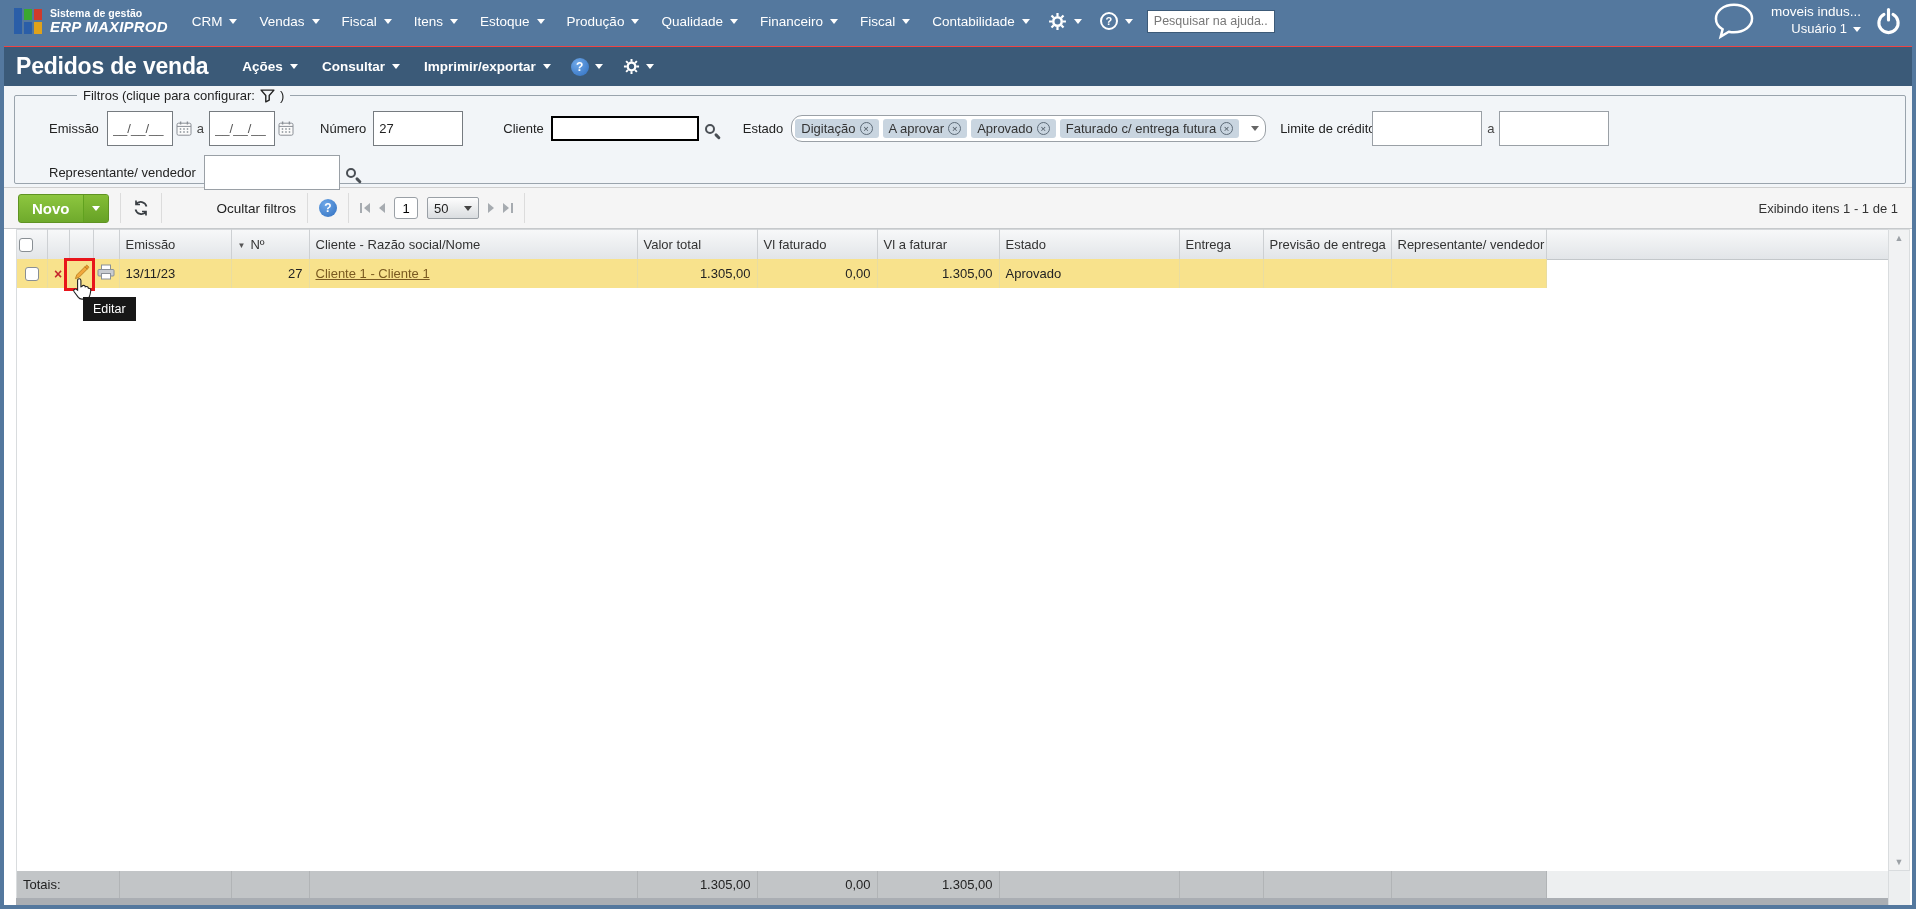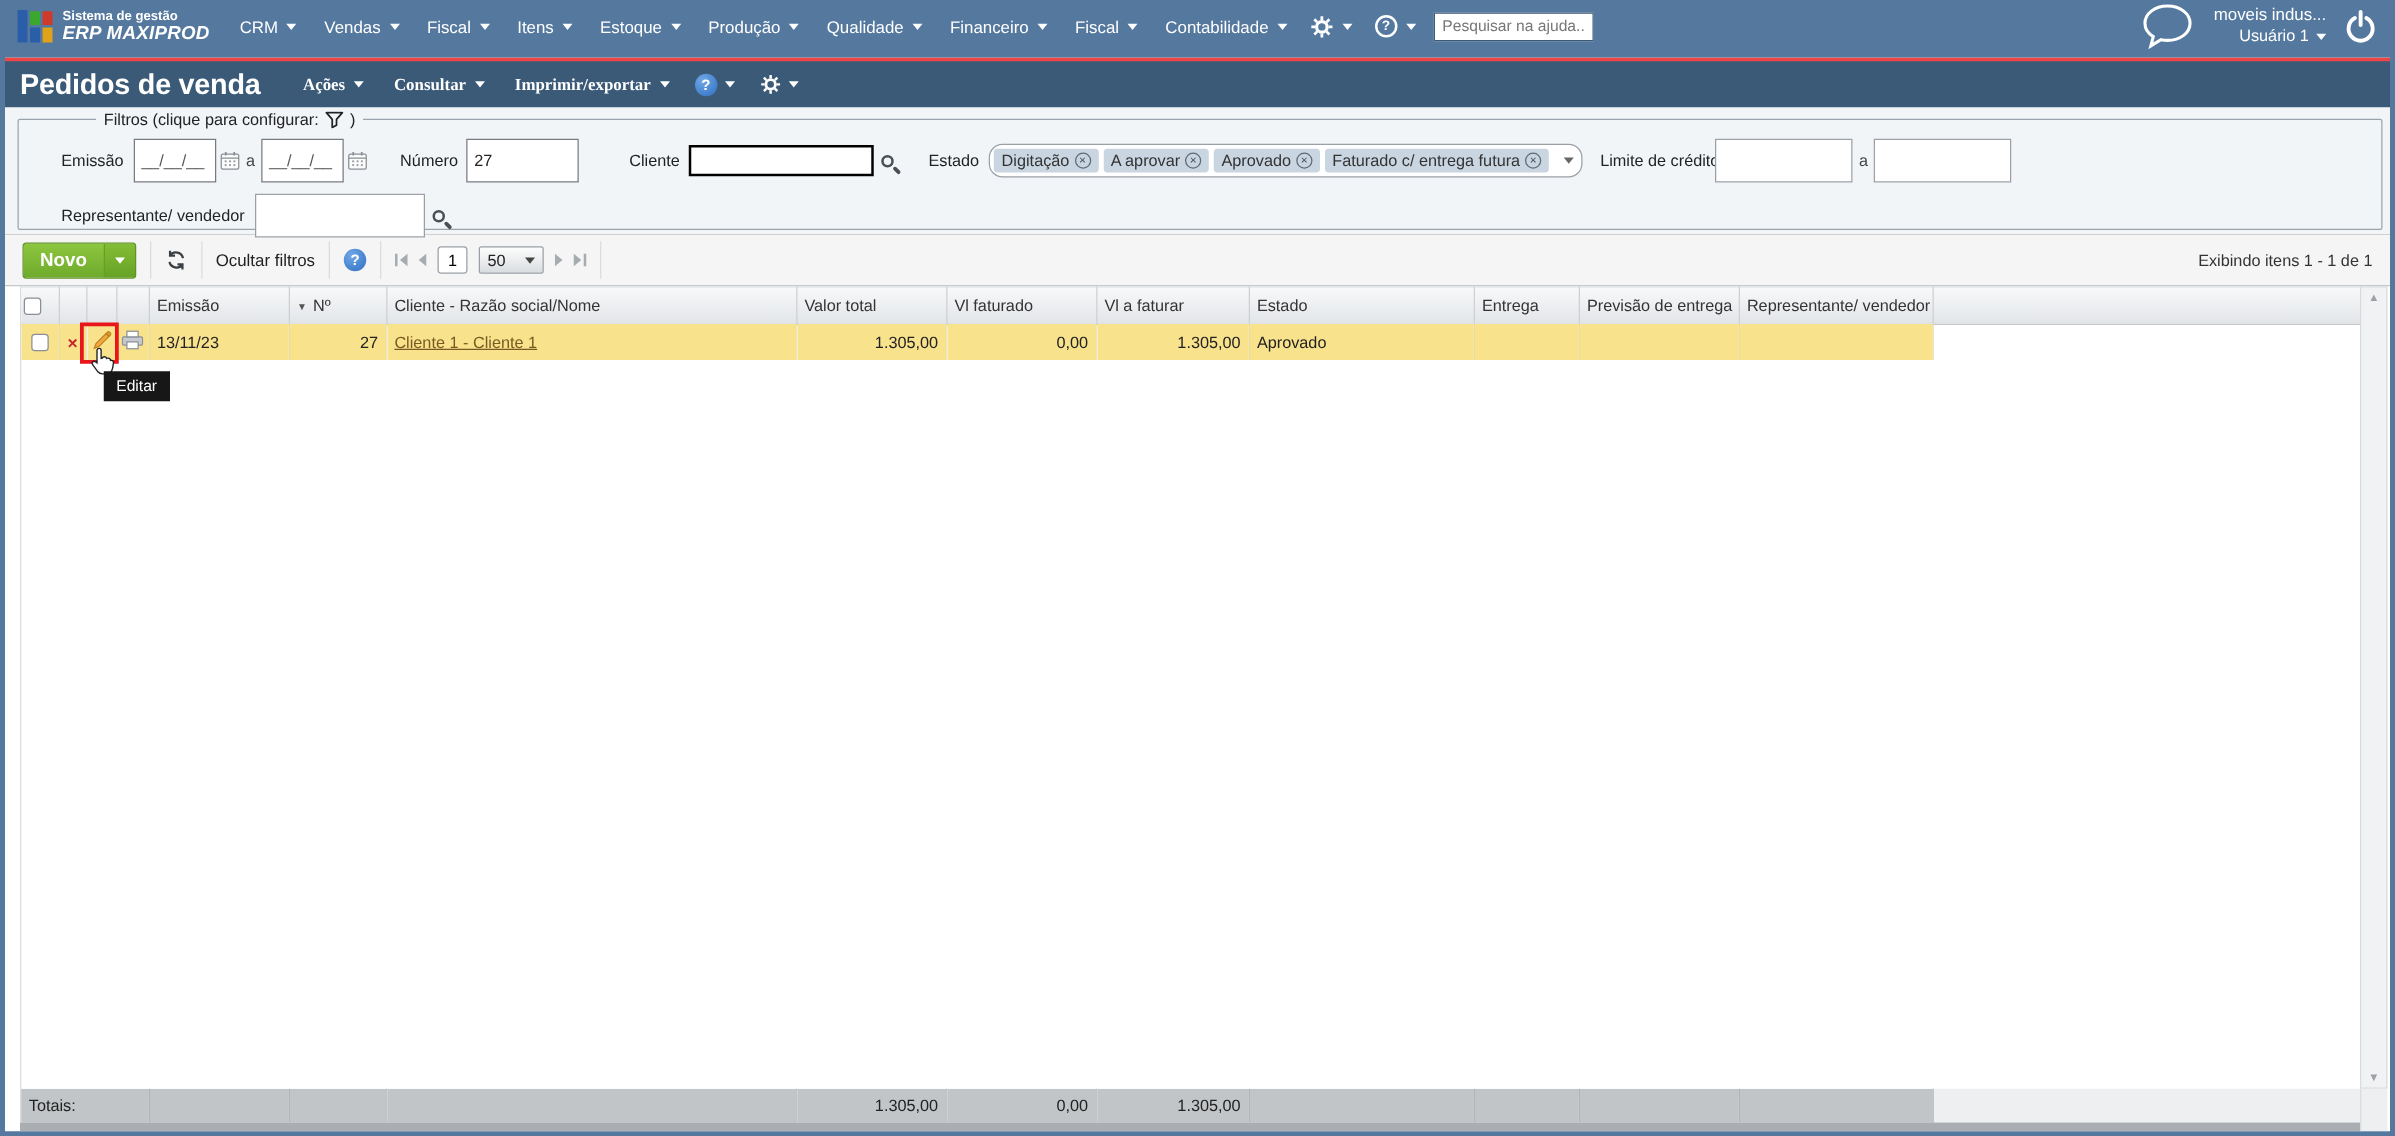--- a/index.html
+++ b/index.html
@@ -26,23 +26,23 @@
   .nav-search::placeholder { color: #777; }
   .tn-spacer { flex: 1; }
   .account { display: flex; flex-direction: column; align-items: flex-end; margin: 0 14px 0 16px; line-height: 1.25; }
   .account a { color: #fff; font-size: 13.5px; cursor: pointer; }
   .userrow { display: flex; align-items: center; gap: 6px; font-size: 13px; cursor: pointer; }
 
   
   .content { position: absolute; left: 4px; right: 4px; top: 46px; bottom: 4px; background: #fff; overflow: hidden; }
 
   
-  .titlebar { height: 40px; background: var(--titlebar, #3b5a78); border-top: 3px solid #ef4444; display: flex; align-items: center; padding: 0 8px 0 12px; color: #fff; }
+  .titlebar { height: 40px; background: var(--titlebar, #3b5a78); border-top: 1px solid #ef4444; display: flex; align-items: center; padding: 0 8px 0 12px; color: #fff; }
   .titlebar h1 { font-size: 23px; font-weight: bold; margin-right: 34px; letter-spacing: -.2px; }
-  .tb-menus { display: flex; align-items: center; gap: 24px; font-family: Liberation Serif, serif; }
+  .tb-menus { display: flex; align-items: center; gap: 24px; }
   .tb-item { display: flex; align-items: center; gap: 7px; font-size: 13.5px; font-weight: bold; cursor: pointer; }
   .help-blue { width: 18px; height: 18px; border-radius: 50%; background: radial-gradient(circle at 35% 30%, #6fa8e8, #2f6fc0); color: #fff; font-weight: bold; font-size: 12px; display: flex; align-items: center; justify-content: center; }
   .tb-icon { display: flex; align-items: center; gap: 6px; margin-left: 20px; cursor: pointer; }
 
   
   .filters { position: relative; height: 101px; background: #f2f5f8; }
   .filters fieldset { position: absolute; left: 10px; right: 6px; top: 2px; bottom: 3px; border: 1px solid #9aa4ad; border-radius: 2px; padding: 2px 8px 0 34px; }
   .filters legend { margin-left: 28px; padding: 0 6px; font-size: 13px; color: #222; display: flex; align-items: center; gap: 5px; }
   .frow { display: flex; align-items: center; margin-top: 6px; }
   .frow2 { display: flex; align-items: center; margin-top: 9px; }
@@ -63,21 +63,21 @@
   .lim-in { width: 110px; border-color: #9aa0a6; }
   .rep-in { width: 136px; margin-left: 8px; border-color: #9aa0a6; }
 
   
   .toolbar { height: 42px; background: #f5f5f5; border-top: 1px solid #cfcfcf; border-bottom: 1px solid #c6c9cb; display: flex; align-items: center; padding: 0 10px 0 14px; }
   .tsec { display: flex; align-items: center; padding: 0 11px; border-right: 1px solid #dcdcdc; height: 30px; }
   .tsec:first-child { padding-left: 0; }
   .btn-novo { display: flex; align-items: stretch; height: 29px; border: 1px solid #5f9322; border-radius: 3px; overflow: hidden; background: linear-gradient(#8dc63f, #6faa2c); color: #fff; font-weight: bold; cursor: pointer; }
   .btn-novo .main { padding: 0 13px; display: flex; align-items: center; font-size: 15px; }
   .btn-novo .drop { padding: 0 8px; display: flex; align-items: center; border-left: 1px solid #61a21f; background: linear-gradient(#84bd36, #67a226); }
-  .btn-flat { background: none; border: none; font-size: 13.5px; color: #222; cursor: pointer; font-family: "Liberation Sans", sans-serif; }
+  .btn-flat { background: none; border: none; font-size: 13.5px; color: #222; cursor: pointer; font-family: "Liberation Sans", sans-serif; margin-left: 44px; }
   .pager { display: flex; align-items: center; gap: 9px; }
   .pg-btn { display: flex; align-items: center; gap: 2px; cursor: pointer; }
   .tri { width: 0; height: 0; border-top: 5px solid transparent; border-bottom: 5px solid transparent; }
   .tri.l { border-right: 6px solid #a6abb0; }
   .tri.r { border-left: 6px solid #a6abb0; }
   .pg-bar { width: 2px; height: 10px; background: #a6abb0; }
   .pg-input { width: 24px; height: 22px; border: 1px solid #9aa0a6; border-radius: 3px; text-align: center; font-size: 13px; font-family: "Liberation Sans", sans-serif; background: #fff; }
   .pg-select { width: 52px; height: 22px; border: 1px solid #9aa0a6; border-radius: 2px; background: linear-gradient(#fdfdfd, #dadde0); display: flex; align-items: center; justify-content: space-between; padding: 0 6px; cursor: pointer; font-size: 13px; color: #222; }
   .tb-spacer { flex: 1; }
   .items-info { font-size: 13px; color: #333; padding-right: 4px; }

